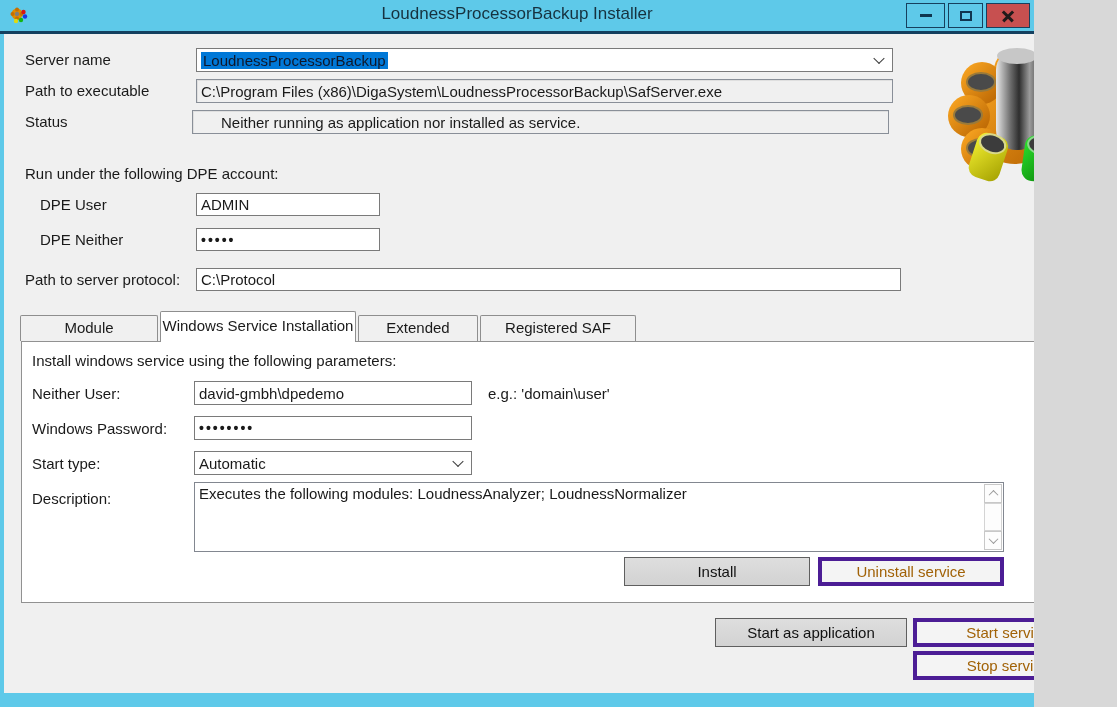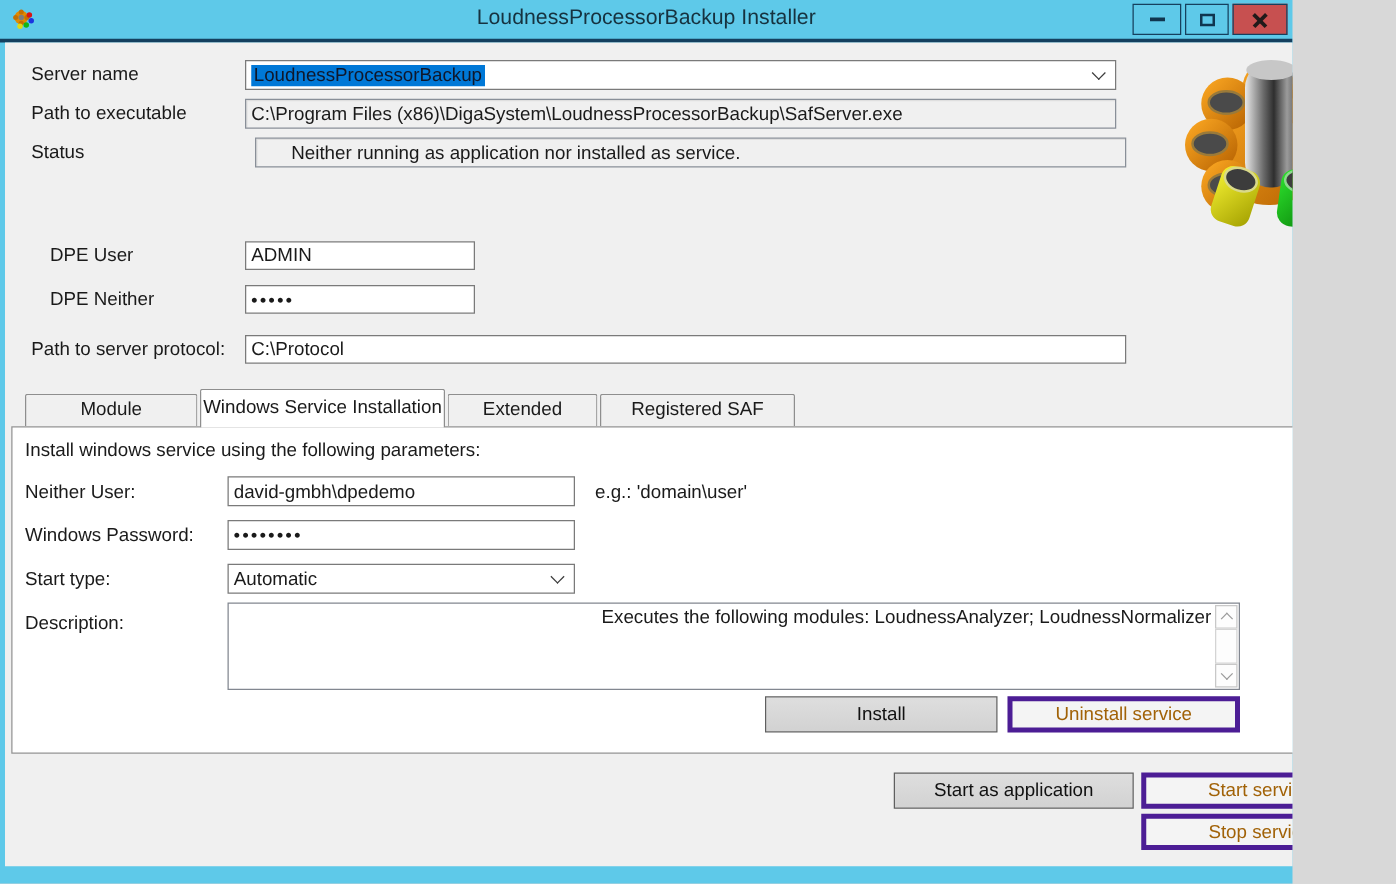--- a/index.html
+++ b/index.html
@@ -68,22 +68,22 @@
   .tab {
     position:absolute; top:4px; height:26px; background:#f0f0f0;
     border:1px solid #8e8e8e; border-bottom:none;
     border-radius:2px 2px 0 0; text-align:center; font-size:15px;
     line-height:24px; cursor:pointer; color:#1a1a1a; z-index:1;
   }
   .tab.active {
     top:0; height:31px; background:#fff; line-height:28px; z-index:3;
   }
   .panel {
-    position:absolute; left:5px; top:307px; width:1085px; height:262px;
-    background:#fff; border:1px solid #919191; z-index:2;text-align:right;
+    position:absolute; left:17px; top:307px; width:1085px; height:262px;
+    background:#fff; border:1px solid #919191; z-index:2;
   }
   .panel .lbl { color:#1a1a1a; }
 
   .hint { position:absolute; white-space:nowrap; font-size:15px; color:#1a1a1a; }
 
   
   .descbox {
     position:absolute; background:#fff; border:1px solid #828790; overflow:hidden;
   }
   .descbox .desc-text {
@@ -230,24 +230,25 @@
       <span class="sel-text">LoudnessProcessorBackup</span>
       <span class="chev-down"></span>
     </div>
 
     <div class="lbl" style="left:21px; top:48px;">Path to executable</div>
     <div class="tbox ro" style="left:192px; top:45px; width:697px; height:24px;">
       <span>C:\Program Files (x86)\DigaSystem\LoudnessProcessorBackup\SafServer.exe</span>
     </div>
 
     <div class="lbl" style="left:21px; top:79px;">Status</div>
-    <div class="tbox ro" style="left:200px; top:76px; width:697px; height:24px;padding-left:28px;">
+    <div class="tbox ro" style="left:188px; top:76px; width:697px; height:24px;padding-left:28px;">
       <span>Neither running as application nor installed as service.</span>
     </div>
 
+    <div class="lbl" style="left:21px; top:131px;">Run under the following DPE account:</div>
 
     <div class="lbl" style="left:36px; top:162px;">DPE User</div>
     <div class="tbox" style="left:192px; top:159px; width:184px; height:23px;">
       <span>ADMIN</span>
     </div>
 
     <div class="lbl" style="left:36px; top:197px;">DPE Neither</div>
     <div class="tbox" style="left:192px; top:194px; width:184px; height:23px;">
       <span class="pw">•••••</span>
     </div>

